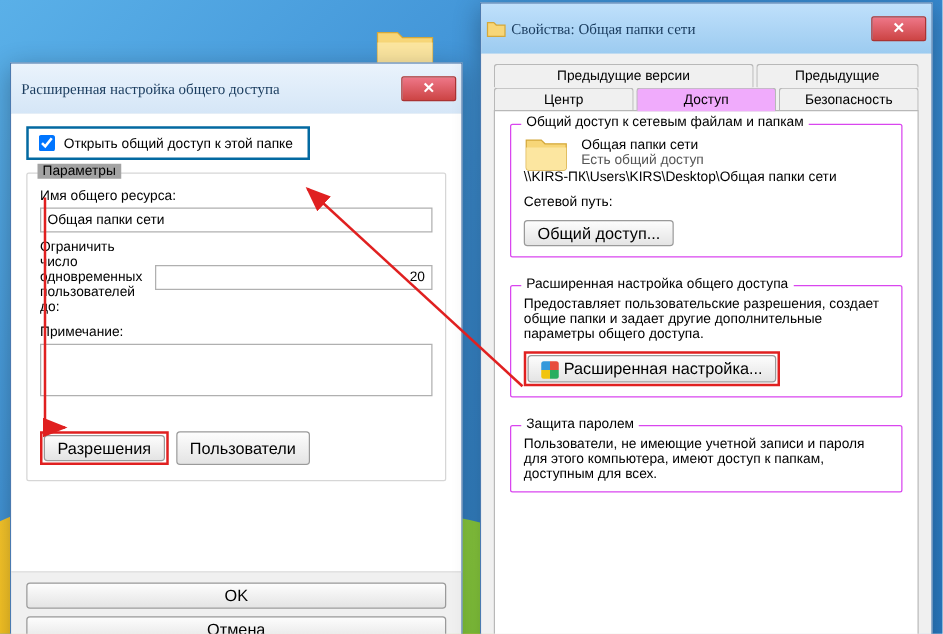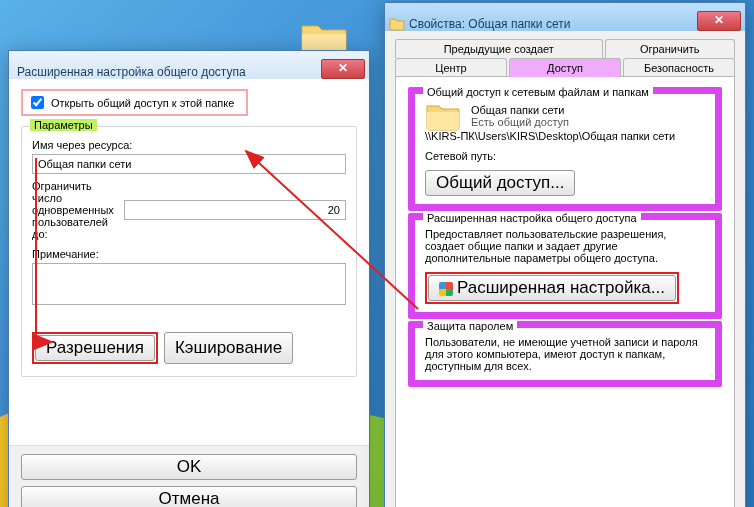--- a/index.html
+++ b/index.html
@@ -30,27 +30,28 @@
   width: 48px;
   height: 38px;
 }
 .window {
   position: absolute;
   background: #f0f0f0;
   border: 1px solid #4a7ab0;
   box-shadow: 0 4px 20px rgba(0,0,0,0.3);
 }
 .titlebar {
-  height: 28px;
+  height: 40px;
   background: linear-gradient(#eaf3fc, #d5e6f7);
   display: flex;
-  align-items: flex-end;
+  align-items: center;
   padding: 0 4px;
   font-size: 12px;
   color: #1a3c5e;
+  font-family: Liberation Serif, serif;
 }
 .titlebar .title-text { flex: 1; padding-left: 4px; }
 .close-btn {
   width: 42px;
   height: 18px;
   background: linear-gradient(#e78, #c44);
   border: 1px solid #a33;
   border-radius: 2px;
   color: #fff;
   text-align: center;
@@ -62,57 +63,57 @@
   padding: 10px 12px;
   background: #fff;
 }
 
 #win-left { left: 8px; top: 50px; width: 360px; }
 #win-left .body { height: 346px; background: #fff; }
 .checkbox-row {
   display: flex;
   align-items: center;
   gap: 4px;
-  border: 2px solid #fca5a5;
+  border: 2px solid #0369a1;
   padding: 2px 4px;
   margin-bottom: 10px;
   width: 215px;
 }
 .group {
   border: 1px solid #d6d6d6;
   border-radius: 2px;
   padding: 8px 10px 12px;
   margin-top: 2px;
   position: relative;
 }
 .group-title {
   position: absolute;
   top: -8px;
   left: 8px;
-  background: #bef264;
+  background: #a3a3a3;
   padding: 0 4px;
   font-size: 11px;
 }
 .label { margin: 4px 0 3px; }
 input[type=text], textarea {
   width: 100%;
   box-sizing: border-box;
   border: 1px solid #b0b0b0;
   padding: 3px 5px;
   font-family: inherit;
   font-size: 11px;
   resize: none;
 }
 textarea { height: 42px; }
 .btn {
   background: linear-gradient(#fdfdfd, #e4e4e4);
   border: 1px solid #9a9a9a;
   border-radius: 3px;
   padding: 2px 10px;
-  font-size: 17px;
+  font-size: 13px;
   font-family: inherit;
   cursor: pointer;
   min-width: 60px;
 }
 .btn:disabled { color: #999; }
 .btn-row { display: flex; gap: 6px; margin-top: 6px; }
 .bottom-btns {
   display: flex;
   justify-content: flex-end;
   gap: 6px;
@@ -141,21 +142,21 @@
 }
 .tab.active { background: #f0abfc; position: relative; z-index: 2; }
 .tab-body {
   background: #fff;
   border: 1px solid #b8b8b8;
   padding: 10px 12px;
   height: 418px;
   position: relative;
   margin-top: -1px;
 }
-.section { border: 7px solid #d946ef; border-radius: 2px; padding: 8px 10px; margin-bottom: 2px; position: relative; }
+.section { border: 1px solid #d946ef; border-radius: 2px; padding: 8px 10px; margin-bottom: 22px; position: relative; }
 .section-title { position: absolute; top: -8px; left: 8px; background: #fff; padding: 0 4px; }
 .folder-mini {
   width: 36px; height: 28px;
   display: inline-block;
   vertical-align: middle;
 }
 .link { color: #0066cc; text-decoration: underline; cursor: pointer; }
 .shield {
   display: inline-block;
   width: 14px; height: 14px;
@@ -190,53 +191,53 @@
     <div class="close-btn">✕</div>
   </div>
   <div class="body">
     <div class="checkbox-row">
       <input type="checkbox" checked="" style="">
       <span>Открыть общий доступ к этой папке</span>
     </div>
 
     <div class="group">
       <span class="group-title">Параметры</span>
-      <div class="label">Имя через ресурса:</div>
+      <div class="label">Имя общего ресурса:</div>
       <input type="text" value="Общая папки сети" style="">
       <div class="spinner-row">
         <div style="flex:1">Ограничить число одновременных пользователей до:</div>
         <input type="text" class="spin" value="20" style="">
       </div>
       <div class="label" style="margin-top:8px">Примечание:</div>
       <textarea style=""></textarea>
       <div class="btn-row" style="margin-top:25px">
         <span class="red-box"><button class="btn">Разрешения</button></span>
-        <button class="btn">Кэширование</button>
+        <button class="btn">Пользователи</button>
       </div>
     </div>
   </div>
   <div class="bottom-btns">
     <button class="btn">OK</button>
     <button class="btn">Отмена</button>
     <button class="btn">Применить</button>
   </div>
 </div>
 
 <div class="window" id="win-right">
   <div class="titlebar">
     <svg class="folder-svg-tab" viewBox="0 0 16 14">
         <path d="M1 2h5l2 2h7v9H1z" fill="#f7d678" stroke="#d4a83a"></path>
       </svg>
     <span class="title-text">Свойства: Общая папки сети</span>
     <div class="close-btn">✕</div>
   </div>
   <div class="tabs-area">
     <div class="tabrow">
-      <div class="tab" style="flex:1.6">Предыдущие создает</div>
-      <div class="tab">Ограничить</div>
+      <div class="tab" style="flex:1.6">Предыдущие версии</div>
+      <div class="tab">Предыдущие</div>
     </div>
     <div class="tabrow">
       <div class="tab">Центр</div>
       <div class="tab active">Доступ</div>
       <div class="tab">Безопасность</div>
     </div>
     <div class="tab-body">
       <div class="section">
         <span class="section-title">Общий доступ к сетевым файлам и папкам</span>
         <div style="display:flex;gap:10px;align-items:center">

